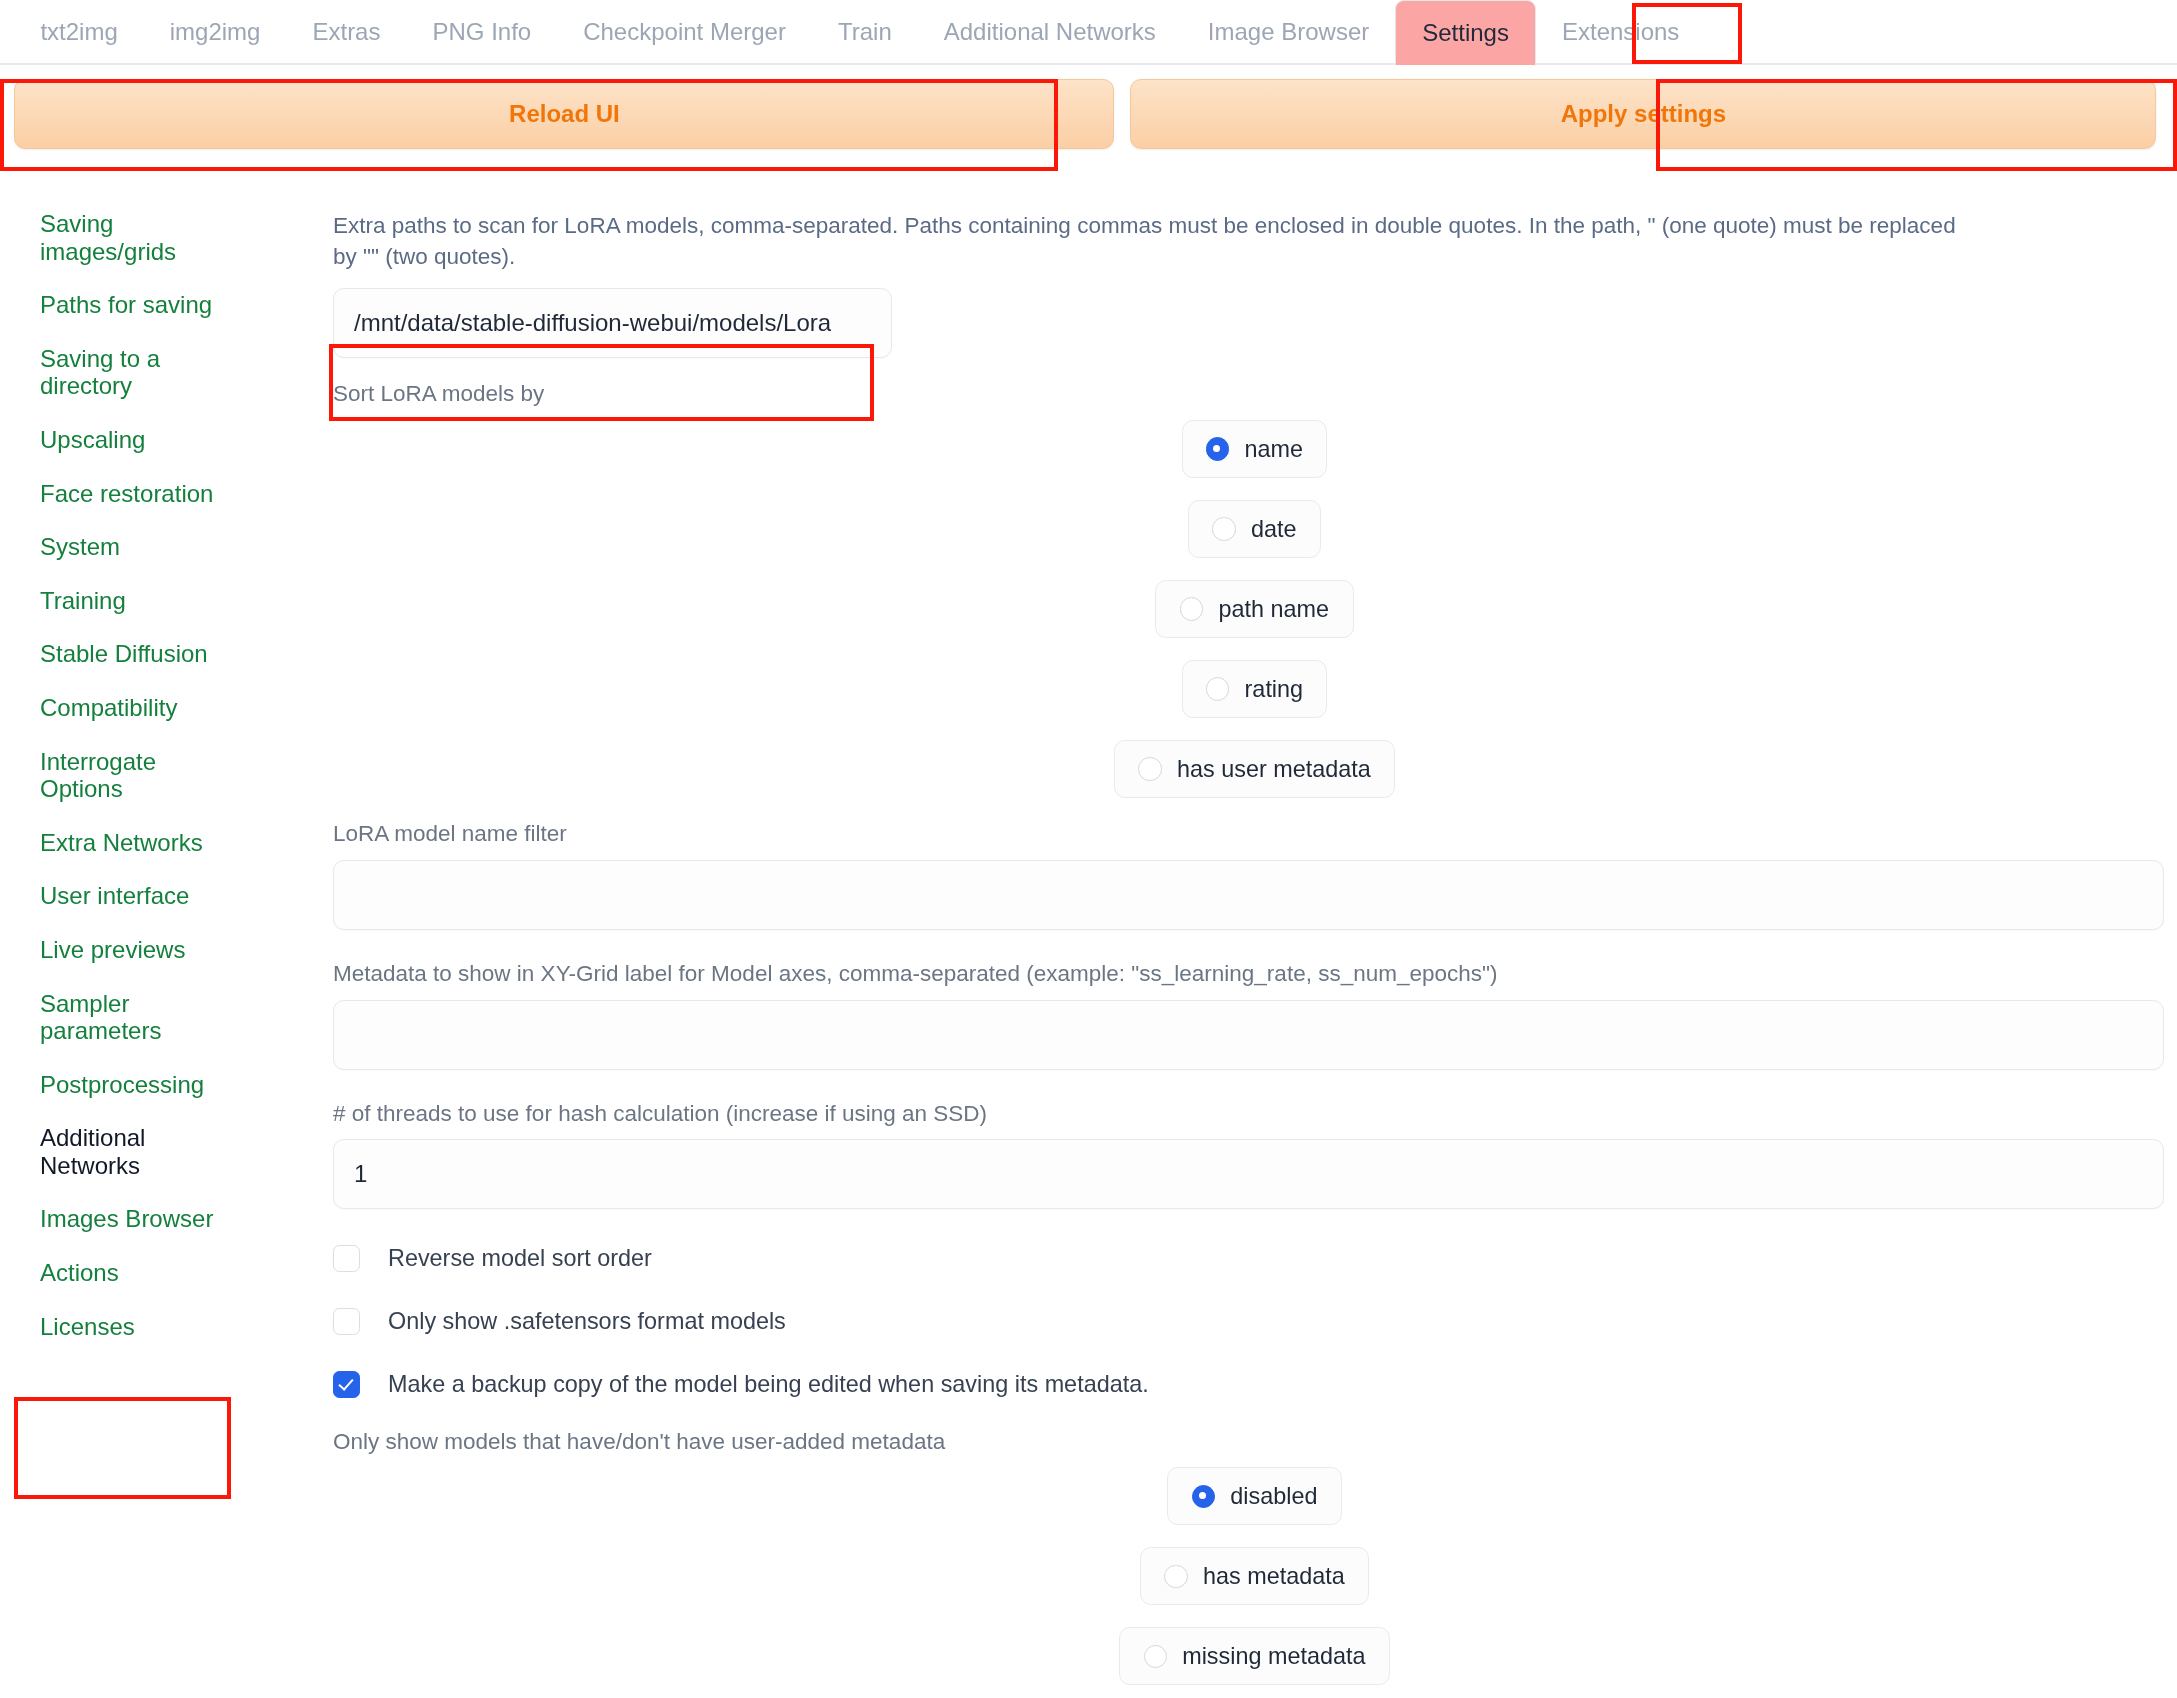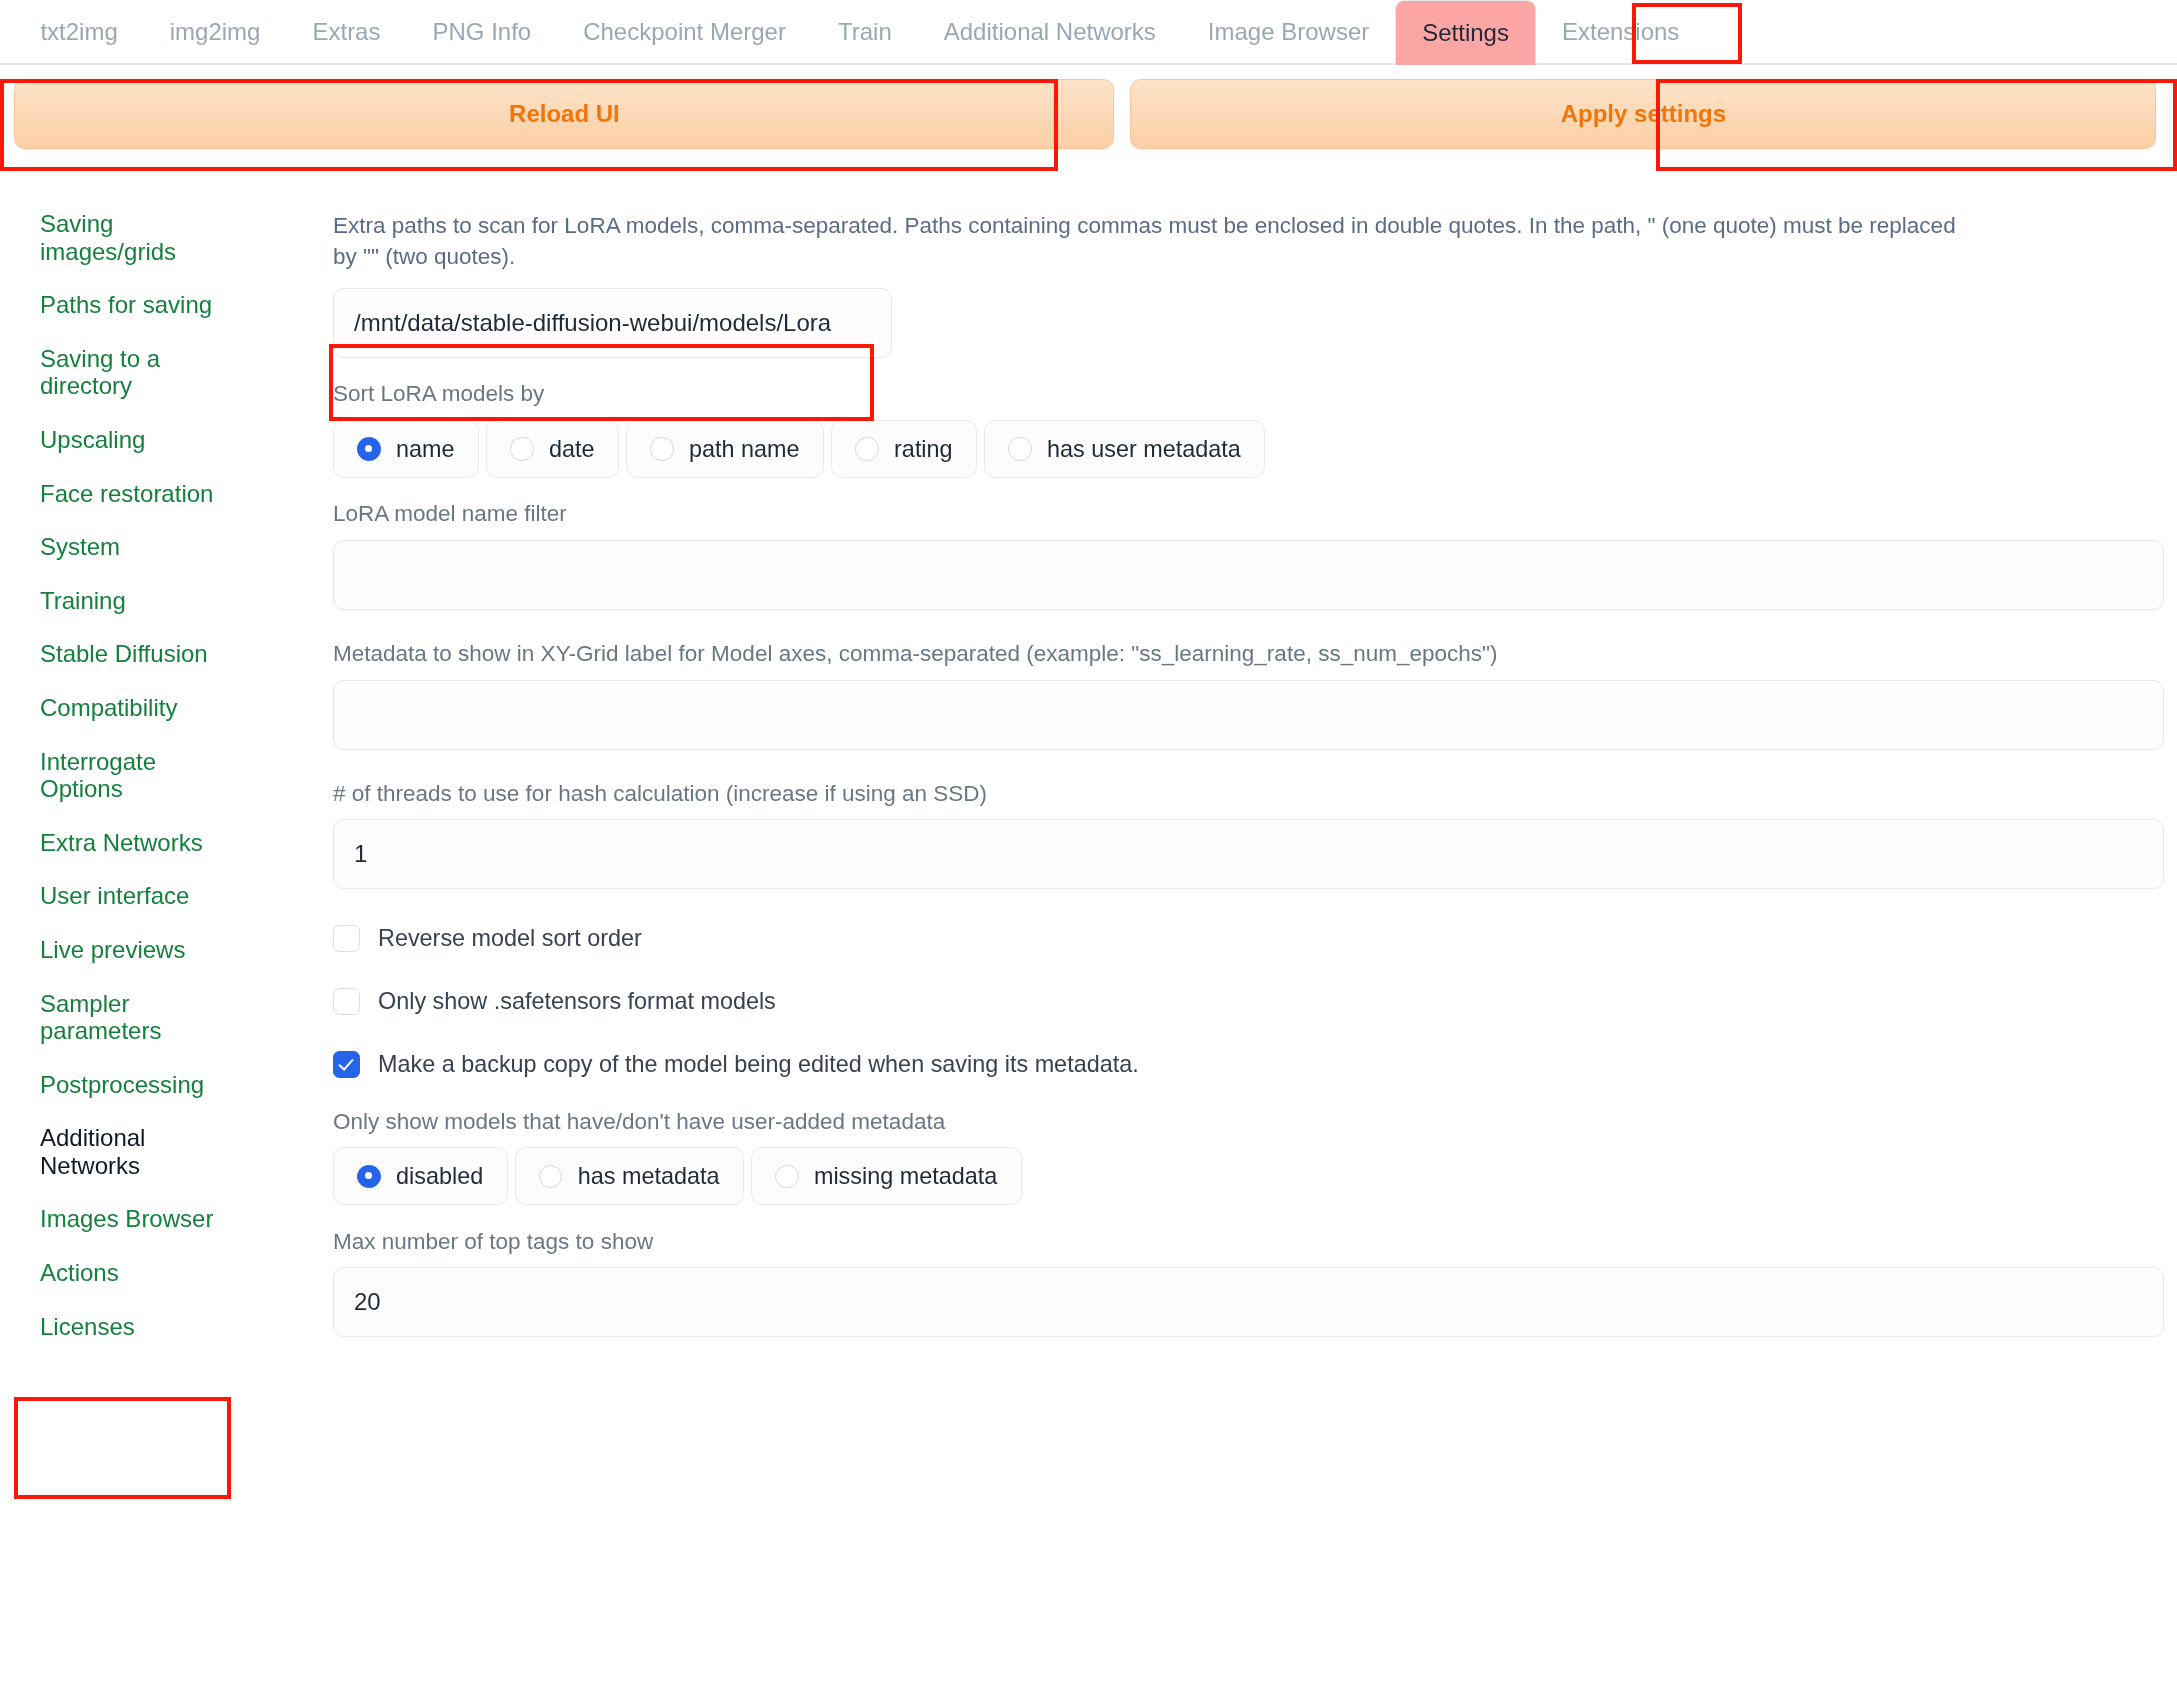--- a/index.html
+++ b/index.html
@@ -131,21 +131,21 @@
     padding: 0 20px;
     font-family: "Liberation Sans", sans-serif;
     outline: none;
     box-shadow: 0 0.9px 0.9px rgba(0,0,0,0.02);
   }
   .spacer-26 { height: 23.4px; }
   .spacer-34 { height: 31px; }
   .spacer-40 { height: 36px; }
 
   
-  .radio-row { display: flex; gap: 7px; align-items: center; }
+  .radio-row { display: flex; gap: 22px; align-items: center; flex-direction: column; }
   .pill {
     display: flex;
     align-items: center;
     gap: 15.3px;
     height: 56px;
     padding: 0 23.4px;
     border: 0.9px solid #e8eaef;
     border-radius: 10.8px;
     background: #fcfcfd;
     font-size: 23.4px;
@@ -172,21 +172,21 @@
     left: 6.3px; top: 6.3px;
     width: 7.2px; height: 7.2px;
     border-radius: 50%;
     background: #ffffff;
   }
 
   
   .cb-row {
     display: flex;
     align-items: center;
-    gap: 18px;
+    gap: 28px;
     margin-bottom: 36px;
     cursor: pointer;
   }
   .cbox {
     width: 27px; height: 27px;
     border-radius: 6.3px;
     border: 1.8px solid #dadde3;
     background: #fff;
     box-sizing: border-box;
     flex: 0 0 27px;

